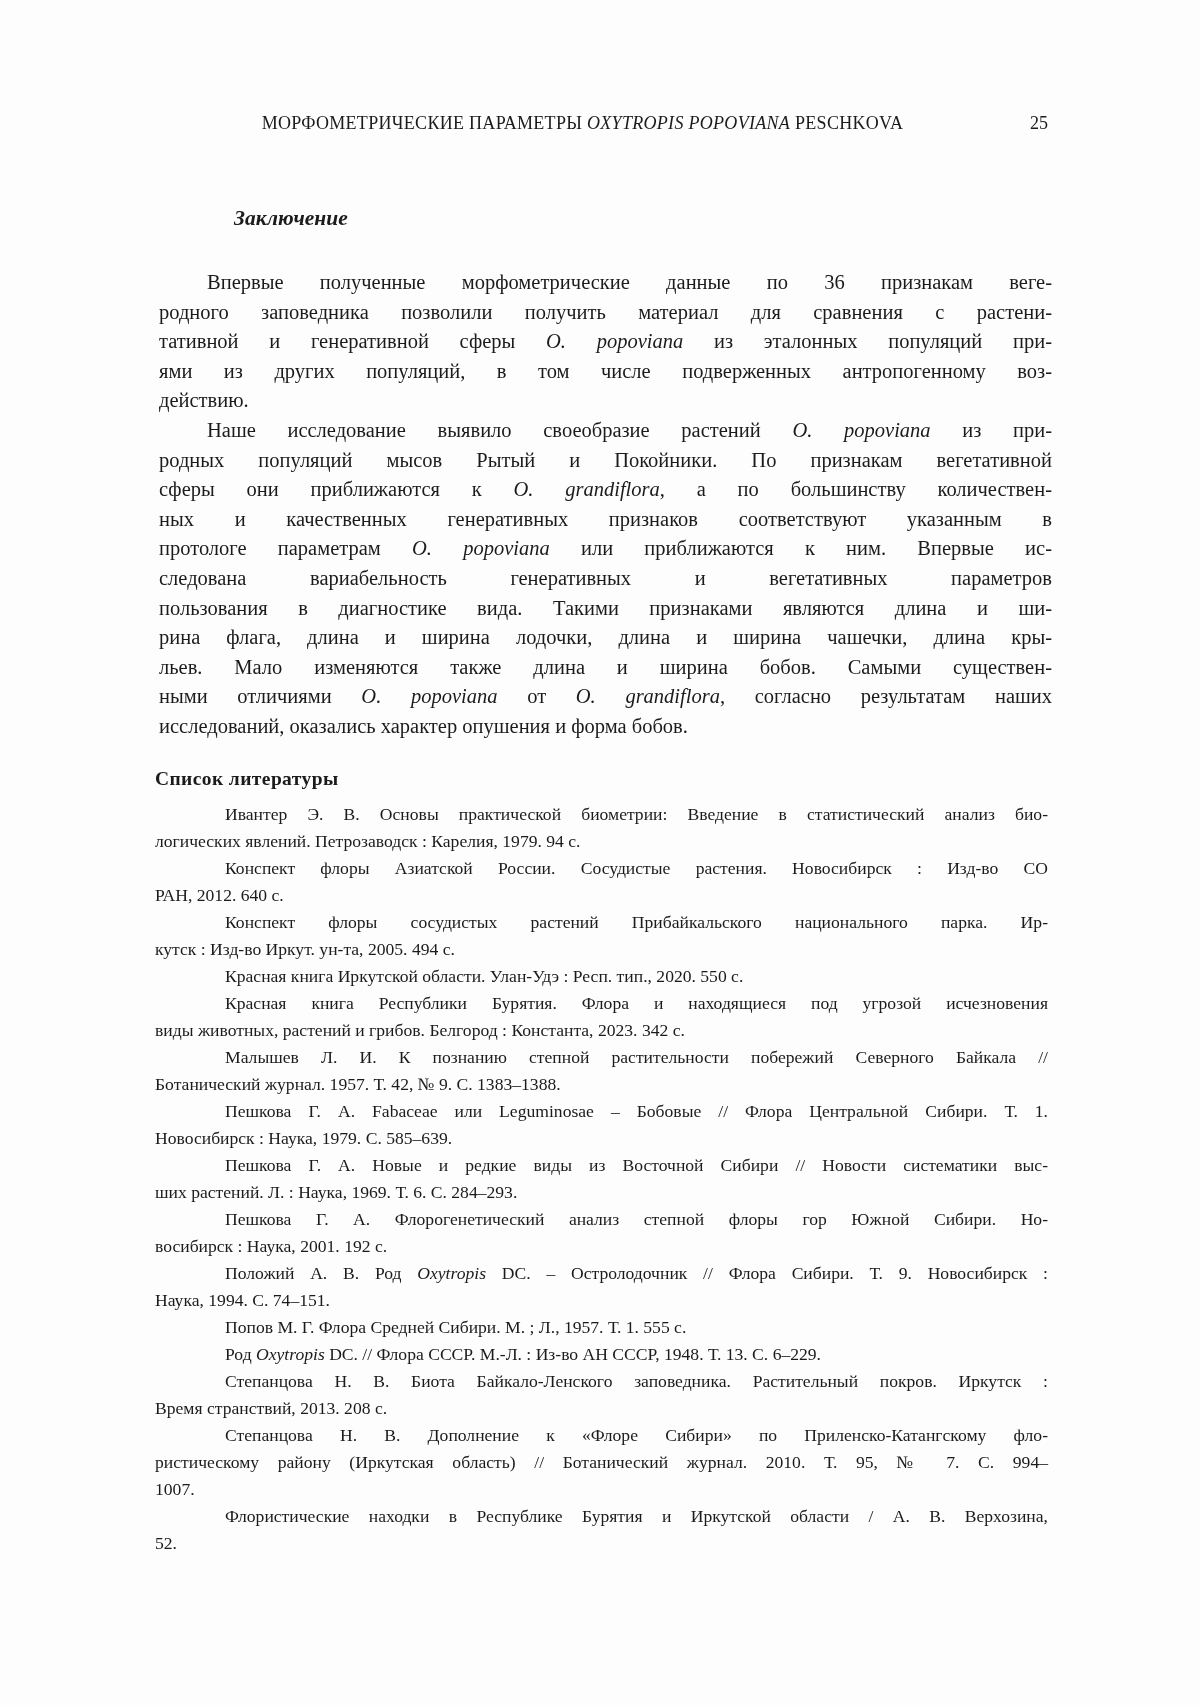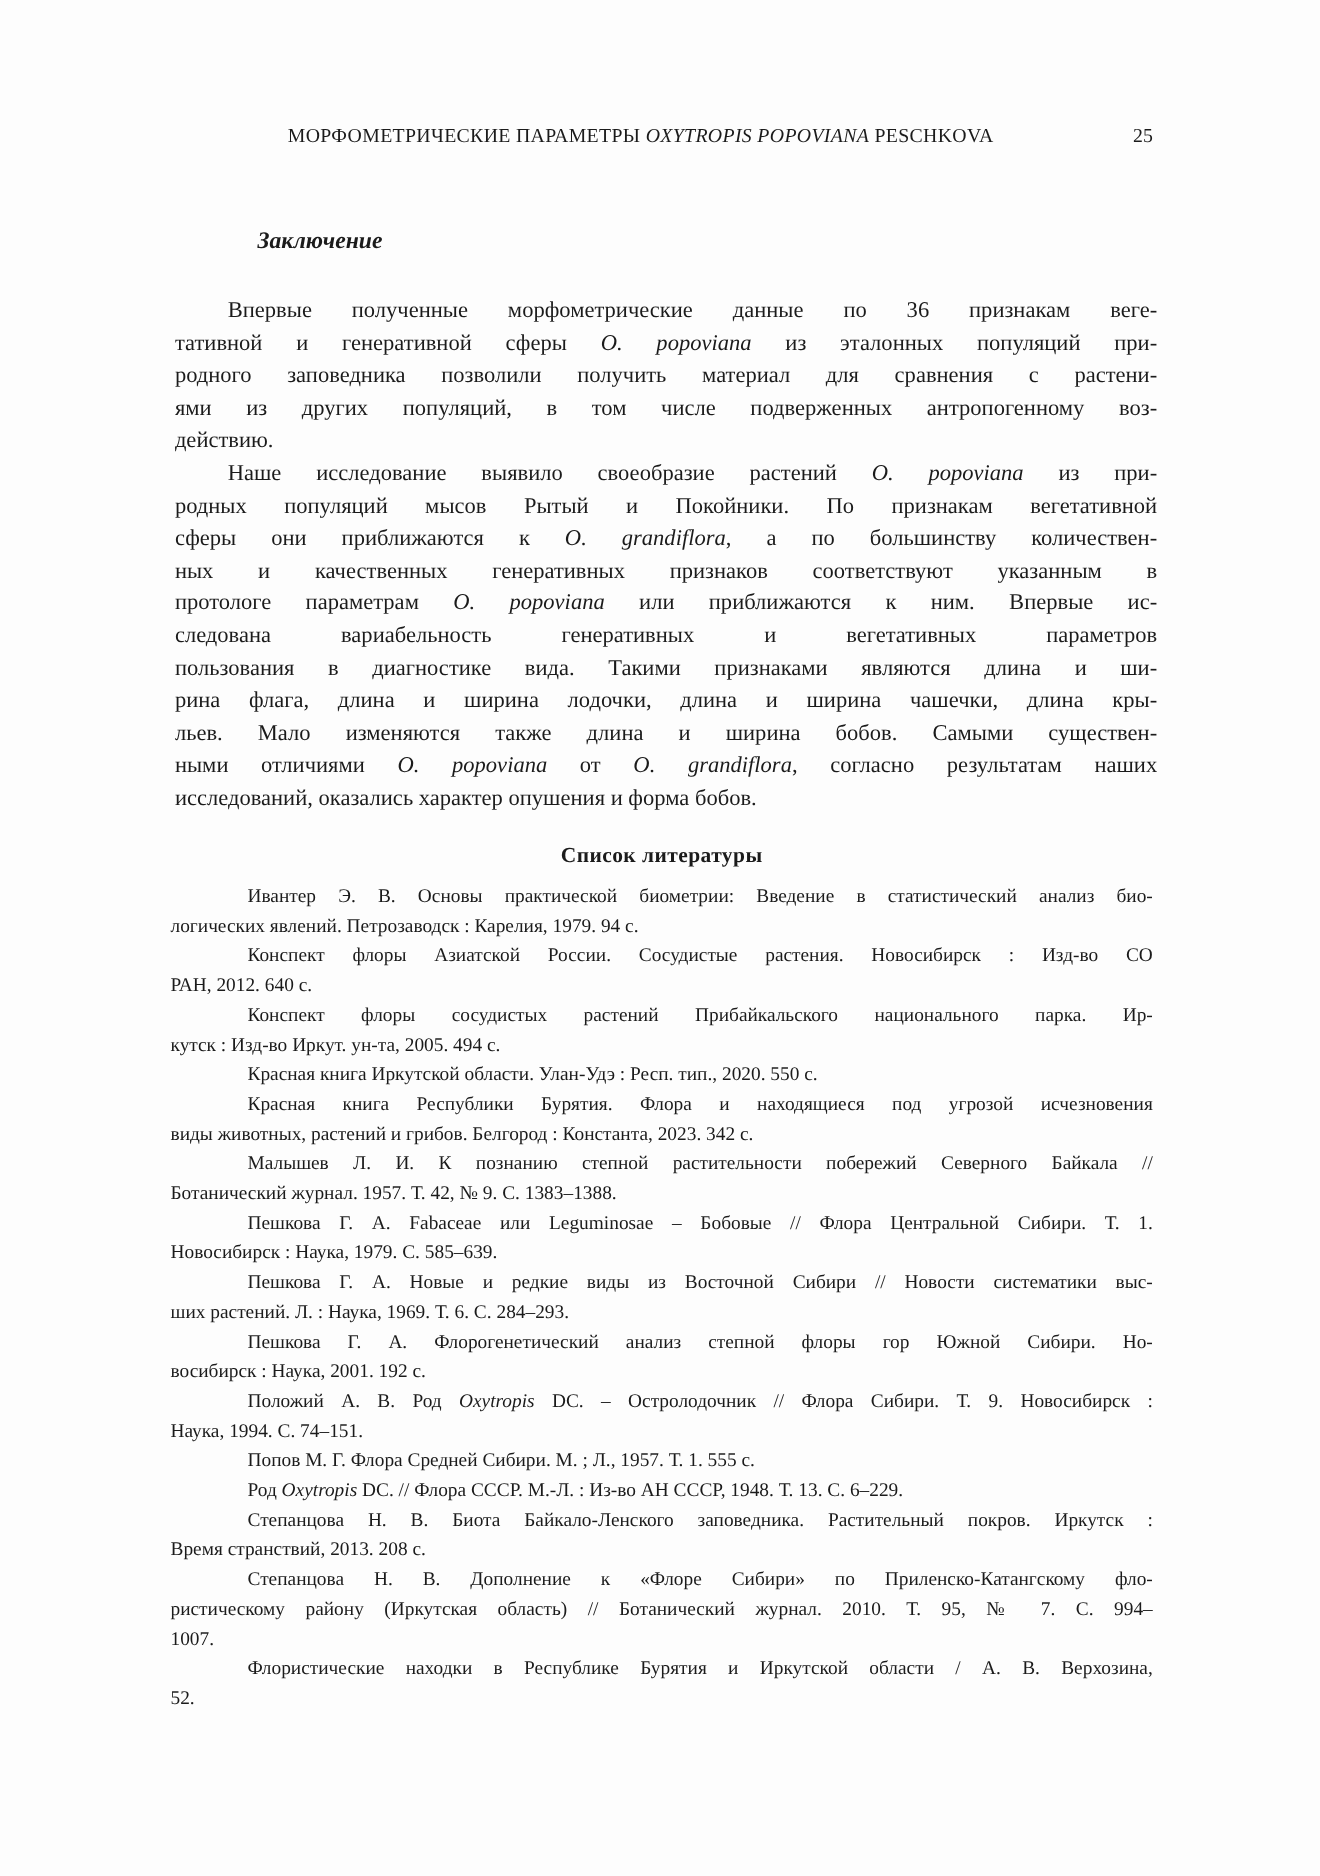--- a/index.html
+++ b/index.html
@@ -68,21 +68,20 @@
     -moz-text-align-last: left;
   }
   .line i { font-style: italic; }
 
   .heading-refs {
     position: absolute;
     top: 767px;
     left: 0;
     width: 893px;
     margin: 0;
-    text-align: center;
     font-size: 19.5px;
     font-weight: bold;
     line-height: 24px;
     letter-spacing: 0.4px;
   }
 
   .refs {
     position: absolute;
     top: 801px;
     left: 0;
@@ -99,22 +98,22 @@
   <span class="head-title">МОРФОМЕТРИЧЕСКИЕ ПАРАМЕТРЫ <i>OXYTROPIS POPOVIANA</i> PESCHKOVA</span>
   <span class="page-number">25</span>
 </div>
 
 <div class="content">
   <h2 class="heading-conclusion">Заключение</h2>
 
   <div class="body-text">
     <div class="body-para">
         <div class="line">Впервые полученные морфометрические данные по 36 признакам веге-</div>
+        <div class="line">родного заповедника позволили получить материал для сравнения с растени-</div>
         <div class="line">тативной и генеративной сферы <i>O. popoviana</i> из эталонных популяций при-</div>
-        <div class="line">родного заповедника позволили получить материал для сравнения с растени-</div>
         <div class="line">ями из других популяций, в том числе подверженных антропогенному воз-</div>
         <div class="line last">действию.</div>
       </div>
     <div class="body-para">
         <div class="line">Наше исследование выявило своеобразие растений <i>O. popoviana</i> из при-</div>
         <div class="line">родных популяций мысов Рытый и Покойники. По признакам вегетативной</div>
         <div class="line">сферы они приближаются к <i>O. grandiflora</i>, а по большинству количествен-</div>
         <div class="line">ных и качественных генеративных признаков соответствуют указанным в</div>
         <div class="line">протологе параметрам <i>O. popoviana</i> или приближаются к ним. Впервые ис-</div>
         <div class="line">следована вариабельность генеративных и вегетативных параметров</div>

